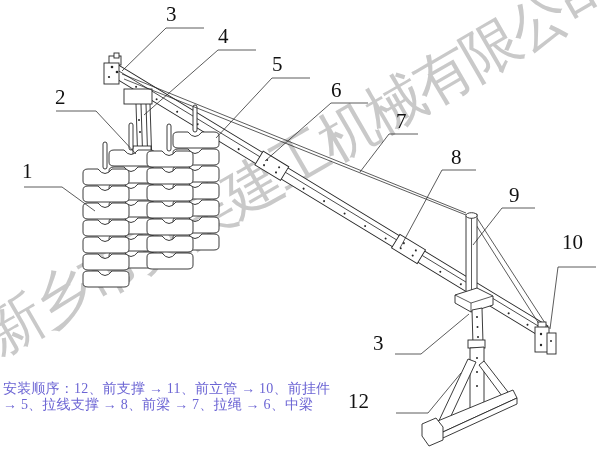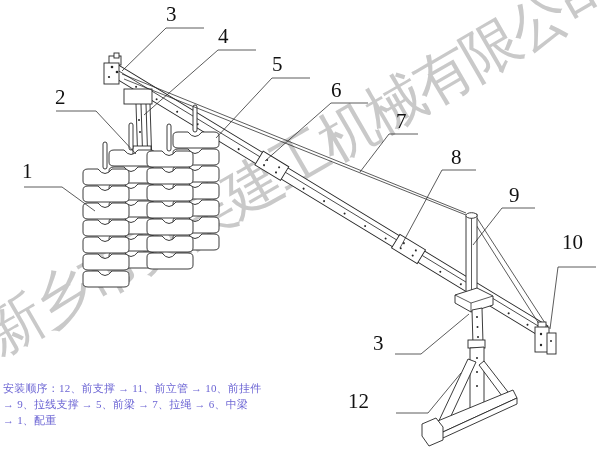--- a/index.html
+++ b/index.html
@@ -23,21 +23,21 @@
   .ln{stroke:var(--line);fill:none;stroke-width:.9;}
   .lnthin{stroke:var(--line);fill:none;stroke-width:.75;}
   .fw{stroke:var(--line);fill:#fff;stroke-width:.9;}
   .dot{fill:var(--line);stroke:none;}
   .callout{
     position:absolute;font-size:21px;color:#111;line-height:1;
     font-family:"Liberation Serif","DejaVu Serif",serif;
   }
   .install{
     position:absolute;left:3px;top:381px;width:360px;
-    font-size:11px;line-height:15.8px;letter-spacing:.2px;
+    font-size:14px;line-height:15.8px;letter-spacing:.2px;
     color:var(--annotation);
   }
 </style>
 </head>
 <body>
 
 <div class="stage">
 
   <div class="watermark">新乡市英昊建工机械有限公司</div>
 
@@ -217,17 +217,16 @@
   <div class="callout" style="left:331px;top:80px">6</div>
   <div class="callout" style="left:396px;top:111px">7</div>
   <div class="callout" style="left:451px;top:147px">8</div>
   <div class="callout" style="left:509px;top:185px">9</div>
   <div class="callout" style="left:562px;top:232px">10</div>
   <div class="callout" style="left:373px;top:333px">3</div>
   <div class="callout" style="left:348px;top:391px">12</div>
 
   <div class="install">
     <div>安装顺序：12、前支撑 → 11、前立管 → 10、前挂件</div>
-    <div>→ 9、拉线支撑 → 5、前梁 → 7、拉绳 → 6、中梁</div>
-    <div>→ 1、配重</div>
+    <div>→ 5、拉线支撑 → 8、前梁 → 7、拉绳 → 6、中梁</div>
   </div>
 
 </div>
 
 </body></html>

